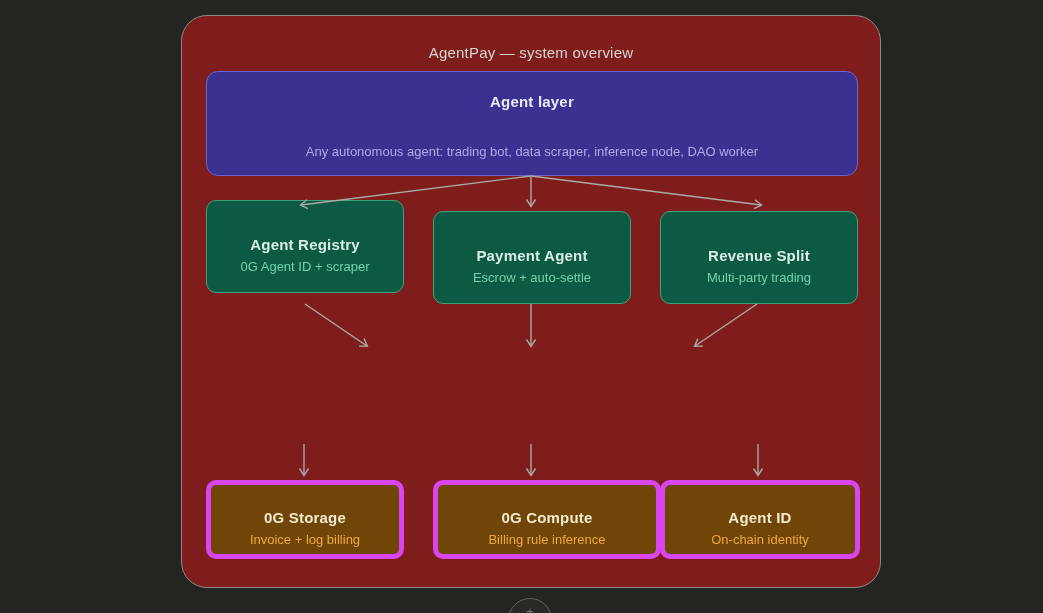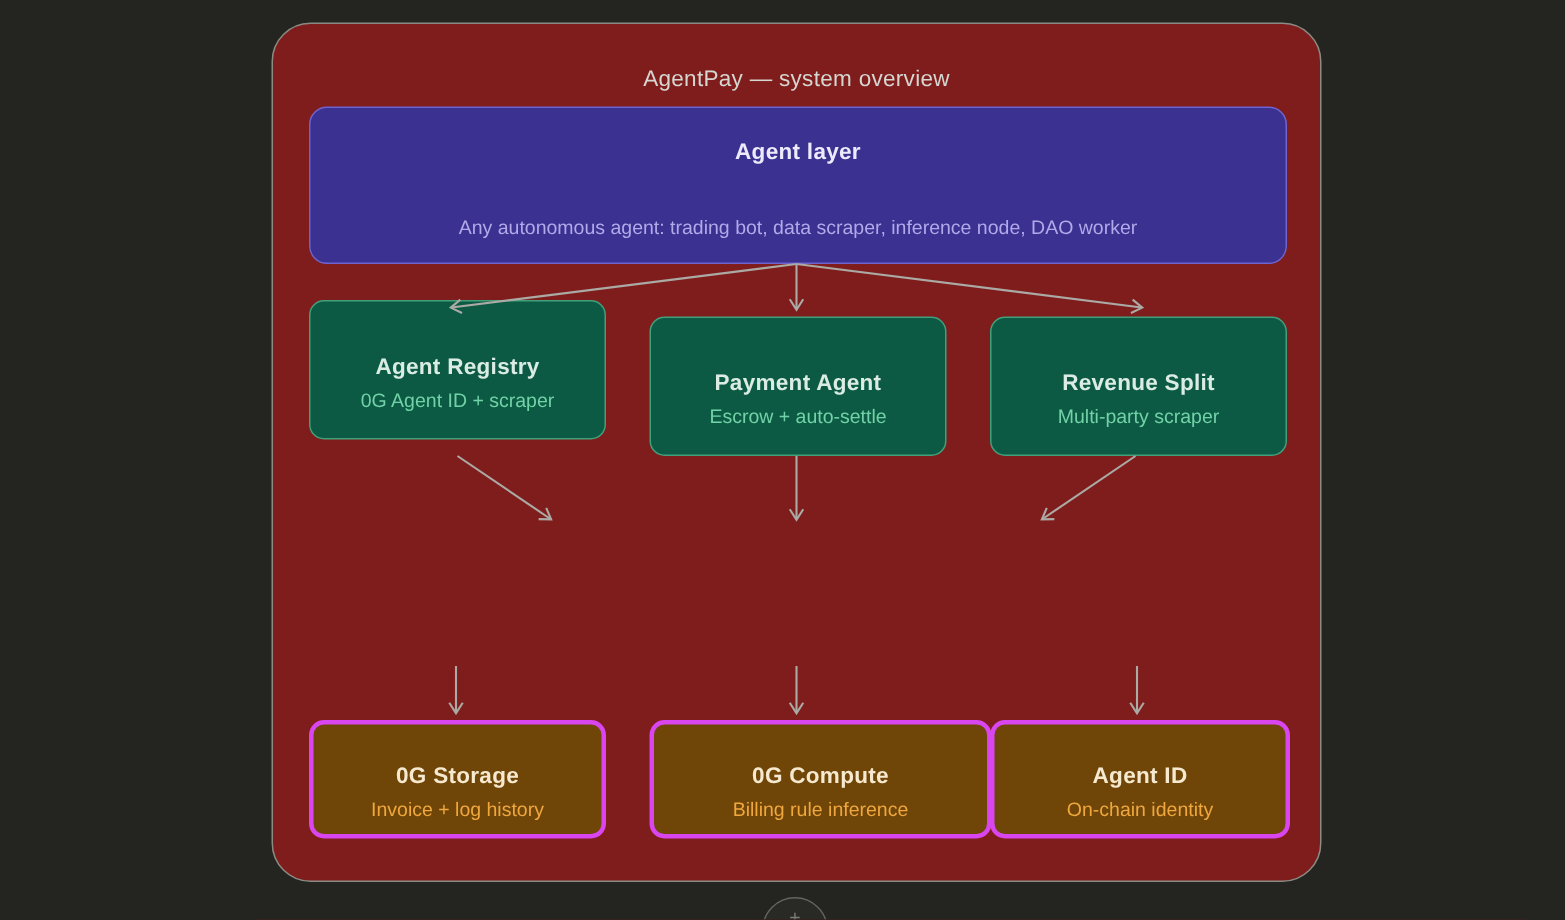--- a/index.html
+++ b/index.html
@@ -65,21 +65,21 @@
   .node.indigo .node-title { color: #edeafb; }
   .node.indigo .node-subtitle { color: #b2a9e9; margin-top: 28px; }
   .node.green {
     background: #0d5a44;
     border: 1px solid #41a07b;
   }
   .node.green .node-title { color: #daece3; }
   .node.green .node-subtitle { color: #71d2a7; }
   .node.amber {
     background: #6f4608;
-    border: 3px solid #d946ef;
+    border: 5px solid #d946ef;
     text-align: center;
   }
   .node.amber .node-title { color: #f6e9cf; }
   .node.amber .node-subtitle { color: #f0a73e; }
 
   .n-agent-layer { left: 24px; top: 55px;  width: 652px; height: 105px; padding-bottom: 12px; border-radius: 12px; }
   .n-registry    { left: 24px;  top: 184px; width: 198px; height: 93px; }
   .n-router      { left: 251px; top: 195px; width: 198px; height: 93px; }
   .n-split       { left: 478px; top: 195px; width: 198px; height: 93px; }
   .n-contracts   { left: 24px;  top: 335px; width: 652px; height: 92px; border-radius: 12px; }
@@ -137,27 +137,27 @@
       <div class="node-subtitle">0G Agent ID + scraper</div>
     </div>
 
     <div class="node green n-router">
       <div class="node-title">Payment Agent</div>
       <div class="node-subtitle">Escrow + auto-settle</div>
     </div>
 
     <div class="node green n-split">
       <div class="node-title">Revenue Split</div>
-      <div class="node-subtitle">Multi-party scraper</div>
+      <div class="node-subtitle">Multi-party trading</div>
     </div>
 
 
     <div class="node amber n-storage">
       <div class="node-title">0G Storage</div>
-      <div class="node-subtitle">Invoice + log history</div>
+      <div class="node-subtitle">Invoice + log billing</div>
     </div>
 
     <div class="node amber n-compute">
       <div class="node-title">0G Compute</div>
       <div class="node-subtitle">Billing rule inference</div>
     </div>
 
     <div class="node amber n-agent-id">
       <div class="node-title">Agent ID</div>
       <div class="node-subtitle">On-chain identity</div>

